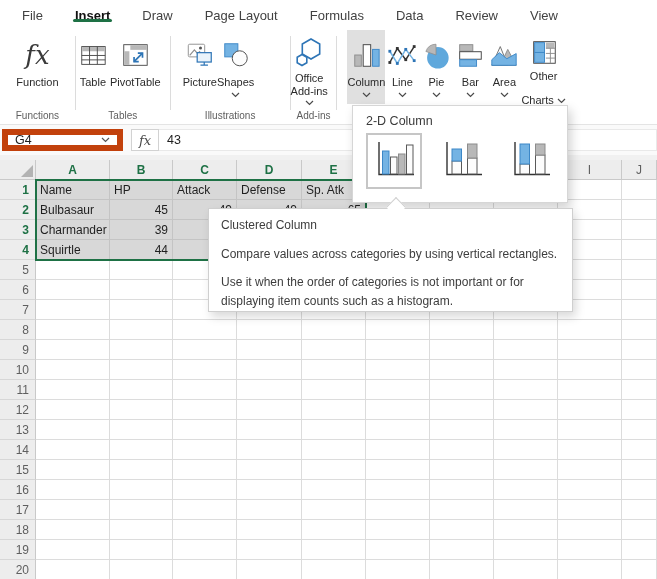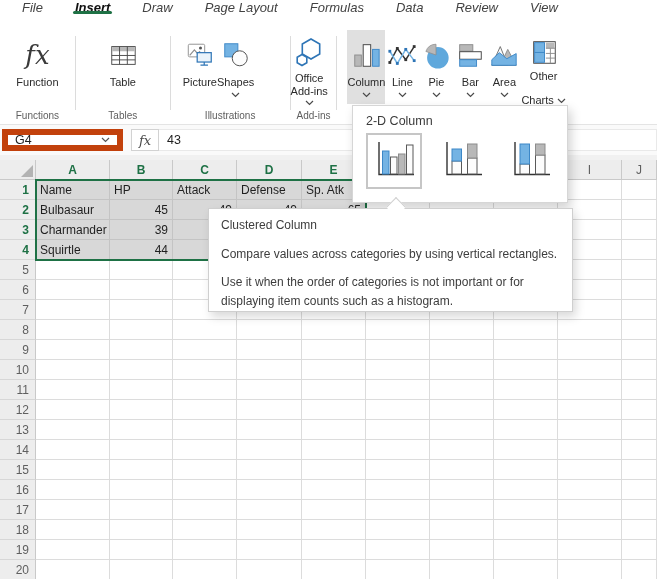--- a/index.html
+++ b/index.html
@@ -1,20 +1,20 @@
 <!DOCTYPE html>
 <html><head>
 <meta charset="utf-8">
 <style>
   html,body{margin:0;padding:0;background:#fff;}
   .screen{position:relative;width:657px;height:579px;overflow:hidden;background:#fff;
           font-family:"Liberation Sans",sans-serif;-webkit-font-smoothing:antialiased;}
 
   
-  .menubar{height:30px;display:flex;align-items:flex-start;background:#fff;padding-left:6px;font-style:italic;}
+  .menubar{height:30px;display:flex;align-items:center;background:#fff;padding-left:6px;}
   .menu-tab{padding:0 16px;font-size:13px;color:#424242;display:flex;align-items:center;position:relative;cursor:default;}
   .menu-tab.active{color:#111;font-weight:bold;}
   .menu-tab.active::after{content:"";position:absolute;left:14px;right:14px;bottom:1px;height:3px;background:#1E7145;border-radius:2px;}
 
   
   .ribbon{height:95px;display:flex;background:#fff;border-bottom:1px solid #E4E4E4;box-sizing:border-box;}
   .rgroup{position:relative;display:flex;align-items:flex-start;box-sizing:border-box;}
   .rgroup-label{position:absolute;bottom:3px;left:0;right:0;text-align:center;font-size:10px;color:#5E5E5E;}
   .rsep{width:1px;background:#DCDCDC;margin:6px 0 14px;}
   .big-btn{height:74px;display:flex;flex-direction:column;align-items:center;box-sizing:border-box;padding-top:7px;}
@@ -79,30 +79,43 @@
       <div class="rgroup" style="width: 75px; padding-left: 0px; justify-content: center;">
         <div class="big-btn">
           <div class="bicon">
             <span class="fx-glyph">fx</span>
           </div>
           <div class="blabel">Function</div>
         </div>
         <div class="rgroup-label">Functions</div>
       </div>
       <div class="rsep"></div>
-      <div class="rgroup" style="width: 94px; padding-left: 0px; justify-content: center;">
+      <div class="rgroup" style="width: 94px; padding-left: 0px; ">
         <div class="big-btn">
           <div class="bicon">
             <svg width="30" height="30" viewBox="0 0 32 32">
               <rect x="4" y="7" width="25" height="19" fill="#fff" stroke="#4A4A4A"></rect>
               <rect x="4.5" y="7.5" width="24" height="4.5" fill="#B8B8B8"></rect>
               <path d="M12.3 7v19 M20.6 7v19 M4 16.5h25 M4 21.2h25" stroke="#4A4A4A" fill="none"></path>
             </svg>
           </div>
           <div class="blabel">Table</div>
+        </div>
+        <div class="big-btn">
+          <div class="bicon">
+            <svg width="30" height="30" viewBox="0 0 32 32">
+              <rect x="4" y="5" width="25" height="22" fill="#fff" stroke="#4A4A4A"></rect>
+              <rect x="4.5" y="12" width="5.5" height="14.5" fill="#B8B8B8"></rect>
+              <rect x="11" y="5.5" width="17.5" height="5" fill="#B8B8B8"></rect>
+              <path d="M15 23 L24 14" stroke="#2E75B6" stroke-width="1.8" fill="none"></path>
+              <path d="M24 19 V14 H19" stroke="#2E75B6" stroke-width="1.8" fill="none"></path>
+              <path d="M15 18 V23 H20" stroke="#2E75B6" stroke-width="1.8" fill="none"></path>
+            </svg>
+          </div>
+          <div class="blabel">PivotTable</div>
         </div>
         <div class="rgroup-label">Tables</div>
       </div>
       <div class="rsep"></div>
       <div class="rgroup" style="width: 119px; padding-left: 12px; justify-content: flex-start;">
         <div class="big-btn">
           <div class="bicon">
             <svg width="32" height="30" viewBox="0 0 32 32">
               <rect x="3.5" y="4.5" width="17.5" height="13.5" rx="1.5" fill="#fff" stroke="#8F8F8F"></rect>
               <circle cx="16.5" cy="8.5" r="1.6" fill="#555"></circle>

